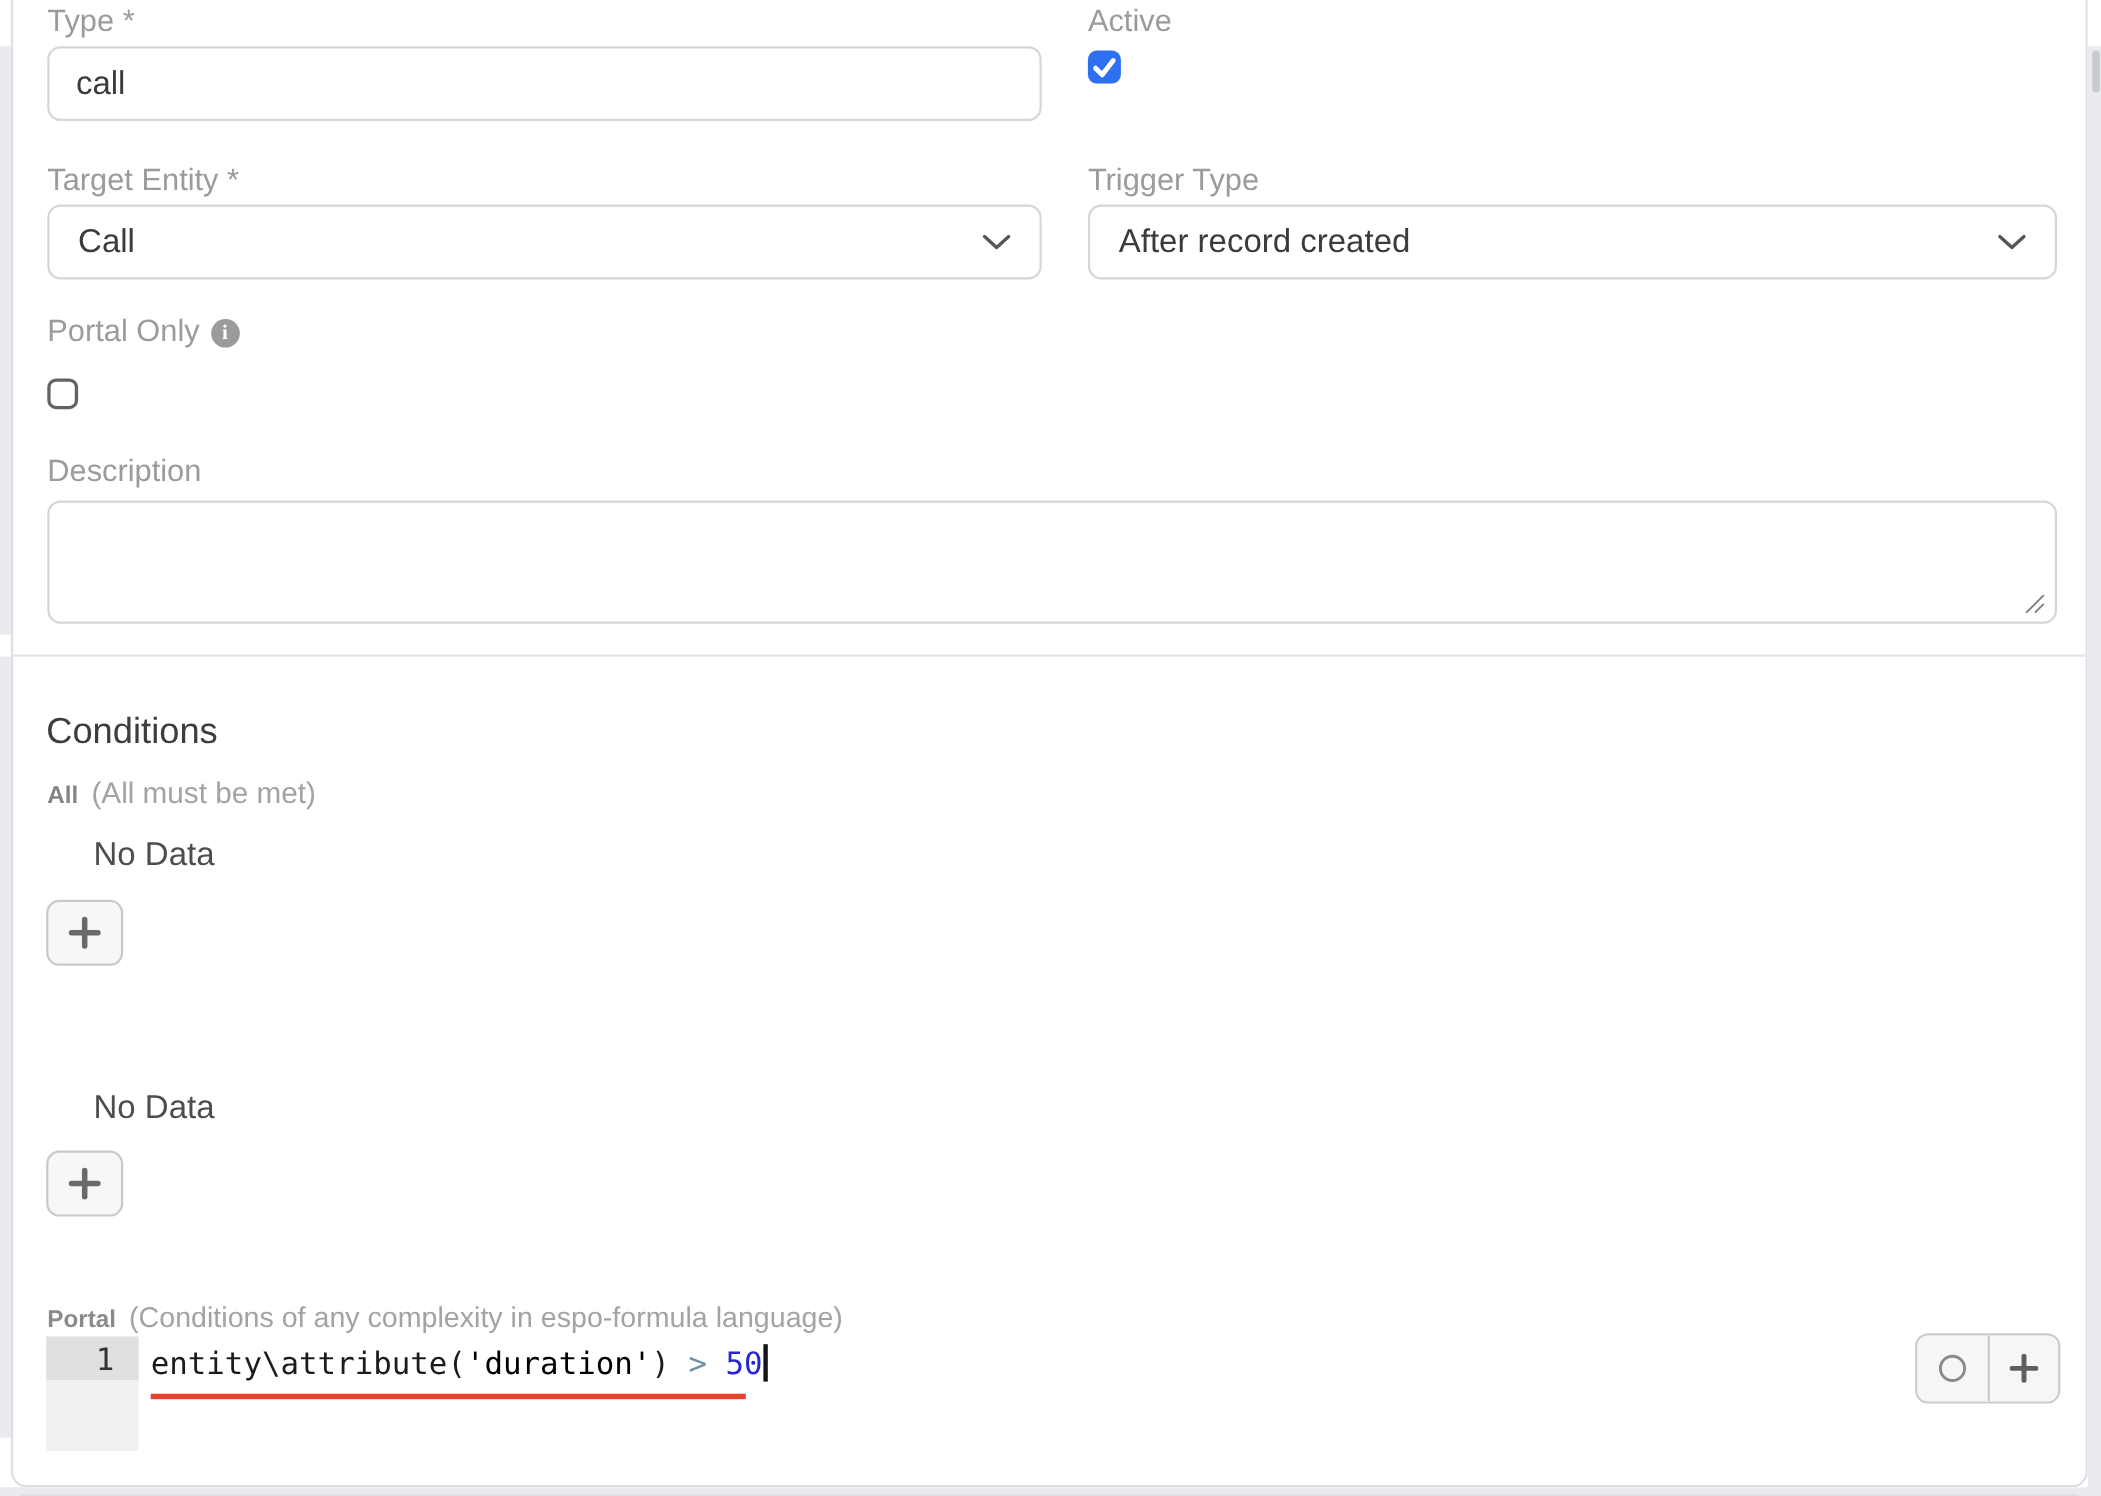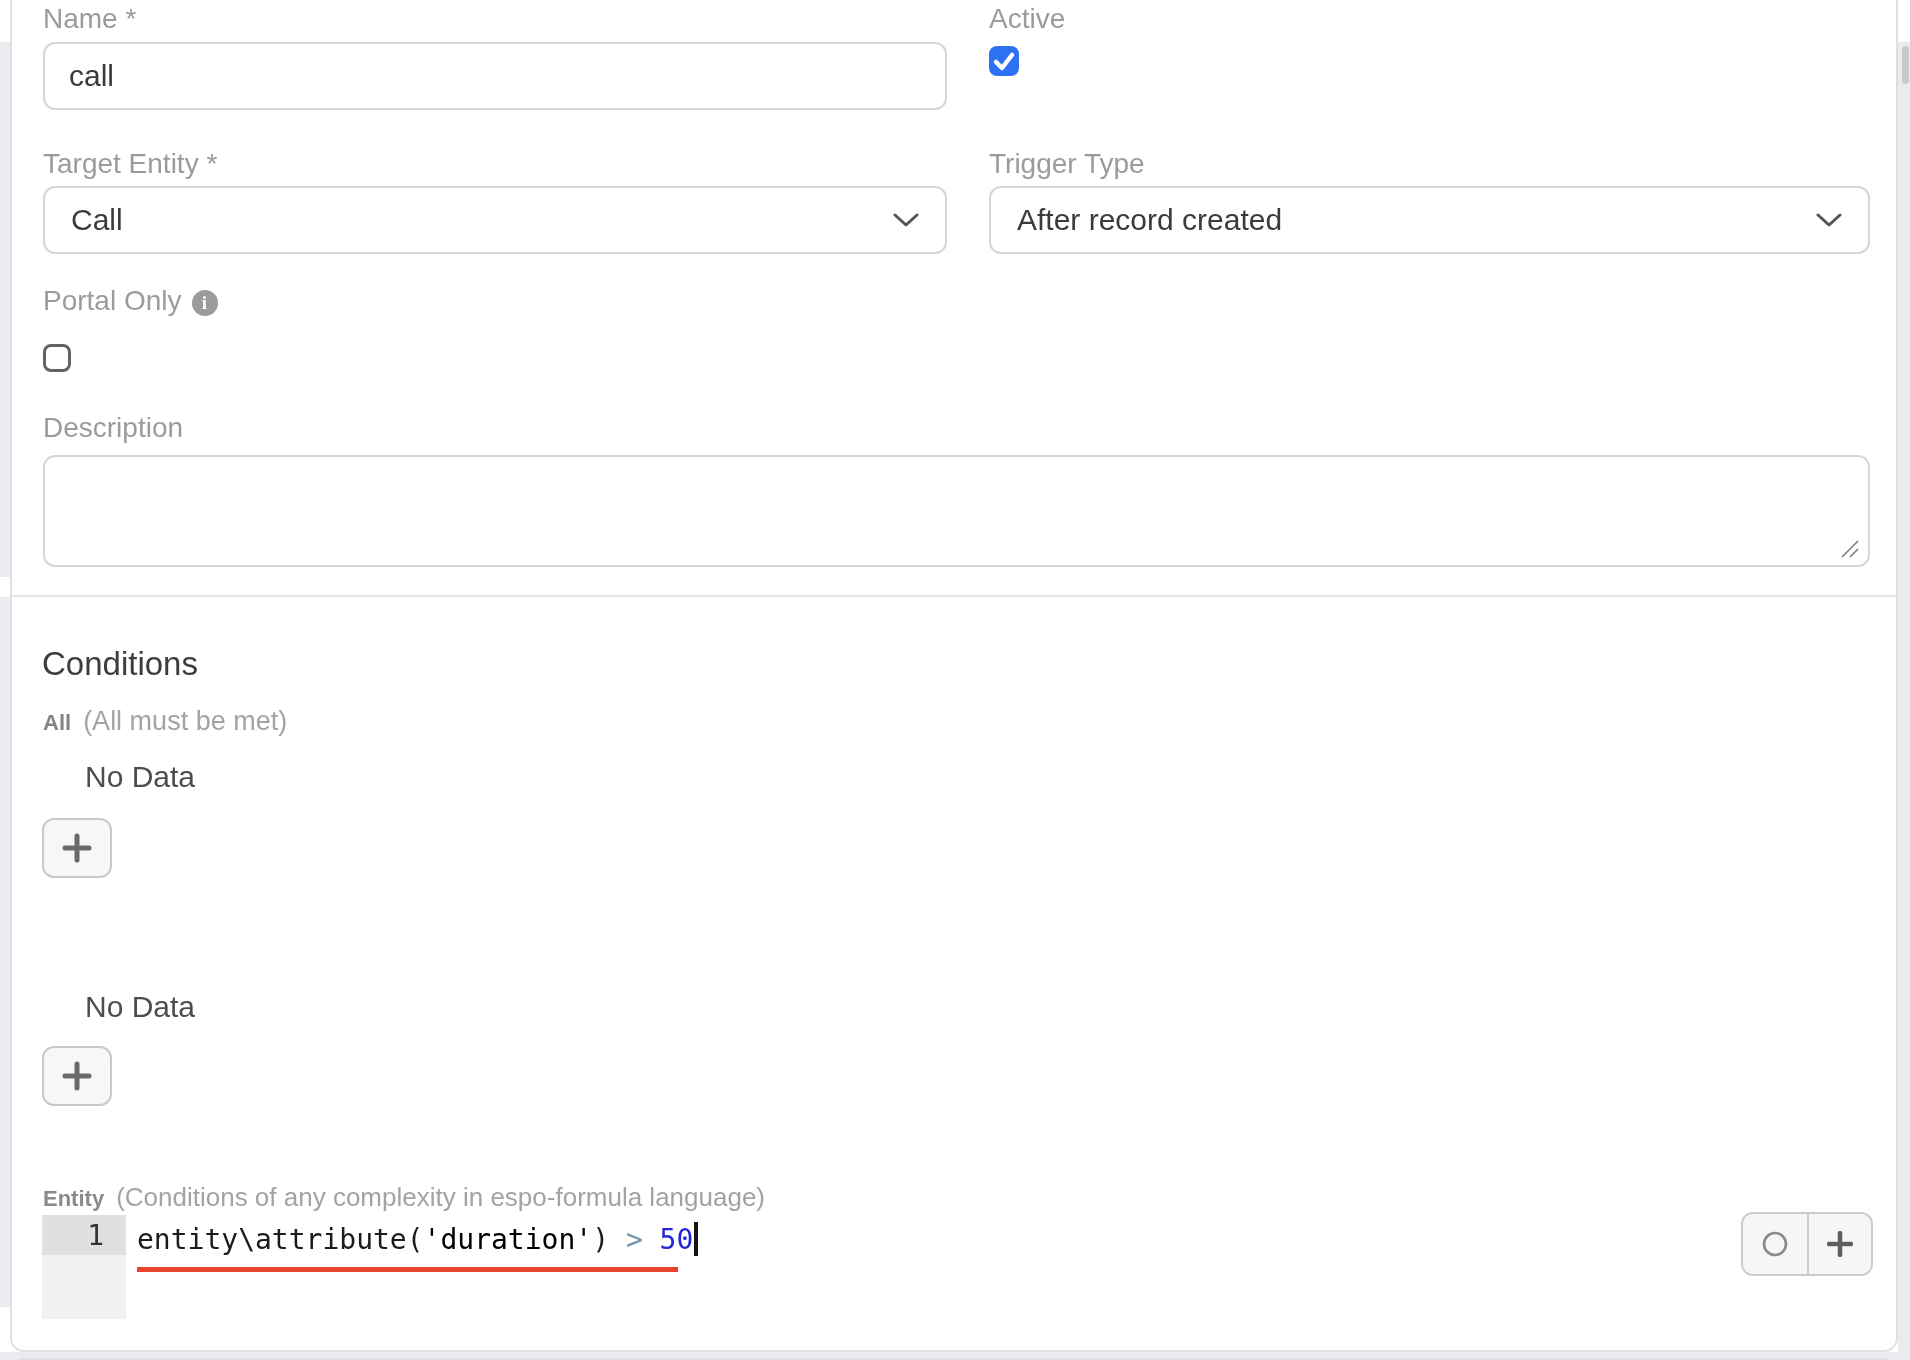--- a/index.html
+++ b/index.html
@@ -96,21 +96,21 @@
 
   <div class="abs strip" style="left:0;top:42px;width:10px;height:535px;"></div>
   <div class="abs strip" style="left:0;top:597px;width:10px;height:710px;"></div>
   <div class="abs strip" style="left:1898px;top:42px;width:12px;height:1312px;"></div>
   <div class="abs strip" style="left:0;top:1352px;width:1910px;height:8px;"></div>
   <div class="panel-outline"></div>
   <div class="next-panel"></div>
   <div class="scroll-thumb"></div>
   <div class="section-divider"></div>
 
-  <div class="lbl" style="left:43px;top:3px;">Name *</div>
+  <div class="lbl" style="left:43px;top:3px;">Type *</div>
   <input class="inp" style="left: 43px; top: 42px; width: 904px; height: 68px;" value="call">
 
   <div class="lbl" style="left:989px;top:3px;">Active</div>
   <div class="checkbox-on" style="left:989px;top:46px;">
     <svg width="26" height="26" viewBox="0 0 26 26">
       <polyline points="5,14 11,20 21,7" fill="none" stroke="#ffffff" stroke-width="4.5" stroke-linecap="round" stroke-linejoin="round"></polyline>
     </svg>
   </div>
 
   <div class="lbl" style="left:43px;top:148px;">Target Entity *</div>
@@ -158,21 +158,21 @@
 
   <div class="no-data" style="left:85px;top:990px;">No Data</div>
   <div class="add-btn" style="left:42px;top:1046px;">
     <svg width="30" height="30" viewBox="0 0 30 30">
       <line x1="15" y1="3" x2="15" y2="27" stroke="#6a6a6a" stroke-width="5" stroke-linecap="round"></line>
       <line x1="3" y1="15" x2="27" y2="15" stroke="#6a6a6a" stroke-width="5" stroke-linecap="round"></line>
     </svg>
   </div>
 
   <div class="group-head" style="left:43px;top:1182px;">
-    <span class="group-title" style="color:#8a8a8a;">Entity</span>
+    <span class="group-title" style="color:#8a8a8a;">Portal</span>
     <span class="group-hint" style="font-size:26px;">(Conditions of any complexity in espo-formula language)</span>
   </div>
 
   <div class="editor">
     <div class="gutter-active">
       <span>1</span>
     </div>
     <div class="gutter-rest"></div>
     <div class="code-line" id="code-line"><span style="color: rgb(27, 27, 27);">entity\attribute(</span><span style="color: #000000;">'duration'</span><span style="color: rgb(27, 27, 27);">) </span><span style="color: rgb(112, 144, 168);">&gt;</span><span style="color: rgb(27, 27, 27);"> </span><span style="color: rgb(37, 37, 214);">50</span><span class="caret"></span></div>
     <div class="error-line"></div>

